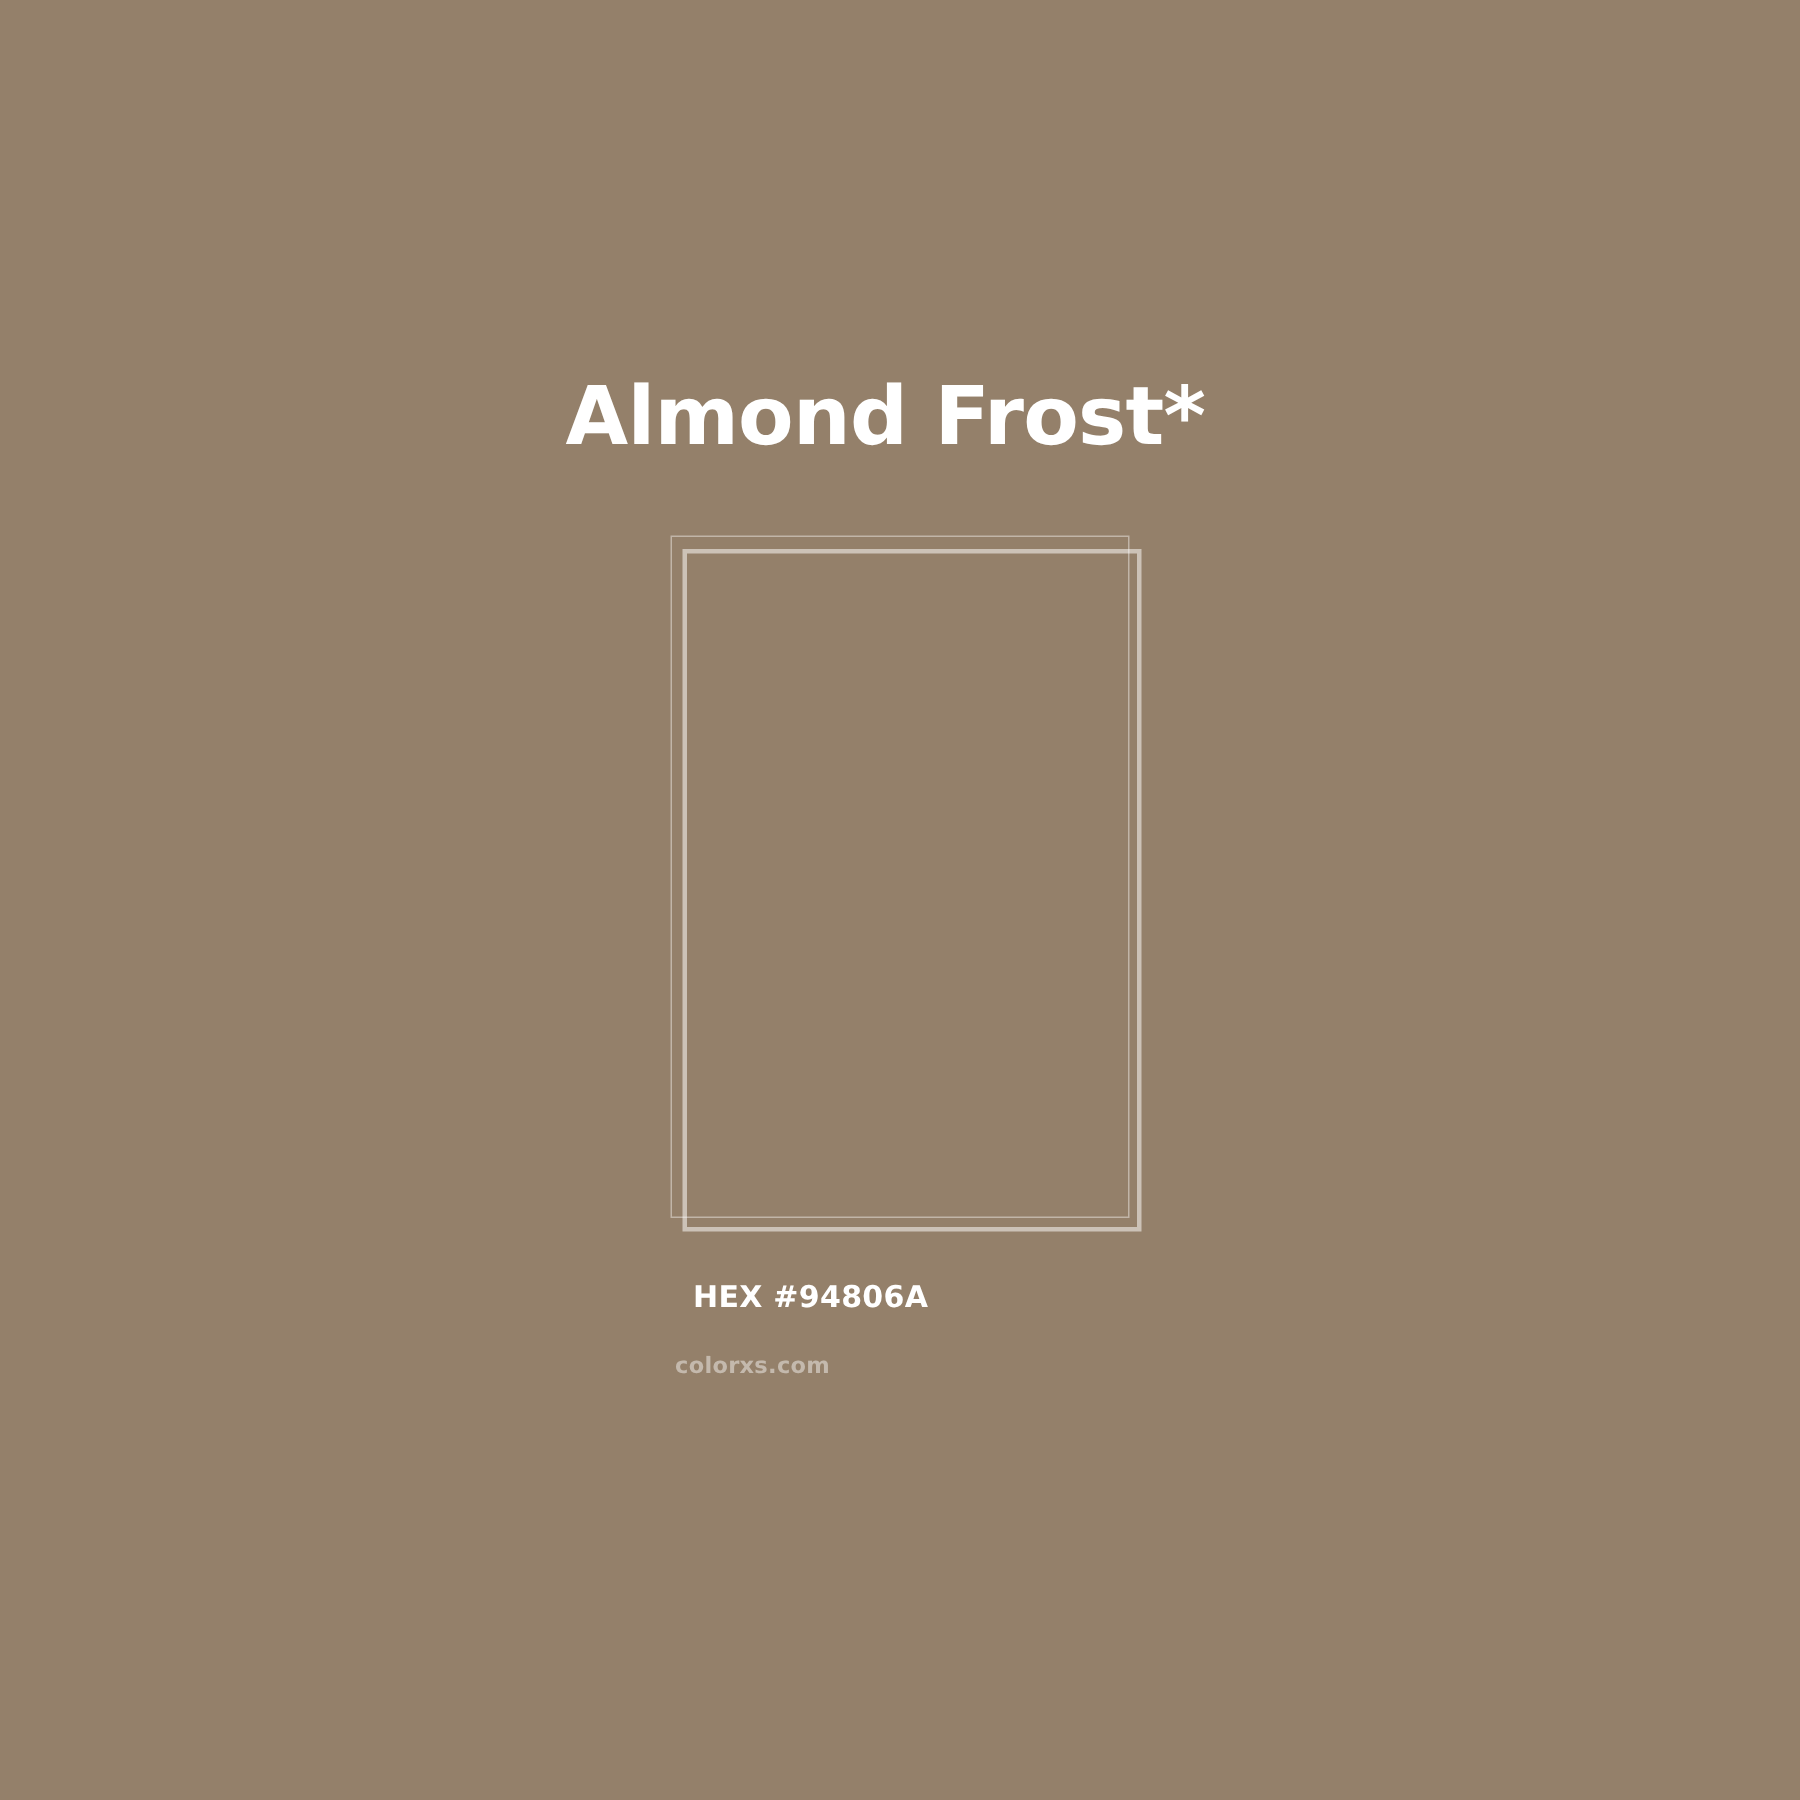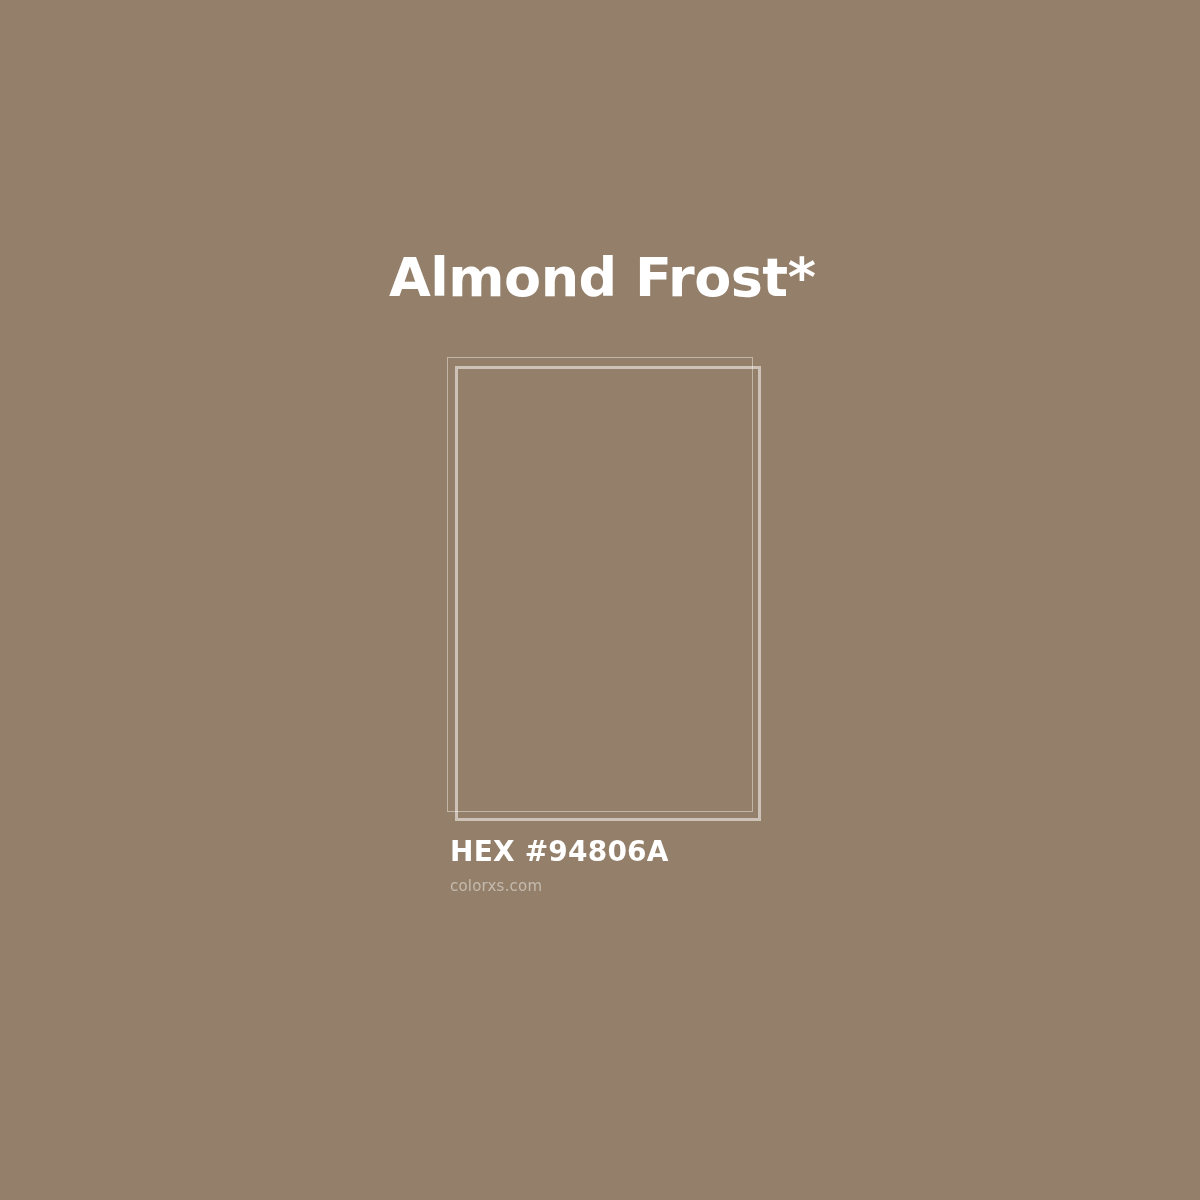--- a/index.html
+++ b/index.html
@@ -18,21 +18,21 @@
   #page {
     position: relative;
     width: 1200px;
     height: 1200px;
     background: #94806a;
   }
 
   
   .color-title {
     position: absolute;
-    left: 389px;
+    left: 377px;
     top: 247px;
     margin: 0;
     font-size: 54px;
     line-height: 62px;
     font-weight: bold;
     color: #ffffff;
     letter-spacing: -0.5px;
     white-space: nowrap;
   }
 
@@ -80,34 +80,34 @@
   }
 
   
   .color-info {
     position: absolute;
     left: 450px;
     top: 834px;
     width: 500px;
   }
   .info-line {
-    margin: 0;
-    font-size: 28px;
+    margin: 12px;
+    font-size: 20px;
     line-height: 36px;
     font-weight: bold;
     color: #ffffff;
     white-space: nowrap;
     letter-spacing: 0.2px;
   }
   .site-credit {
     margin: 0;
     padding-top: 6px;
     font-size: 15px;
     line-height: 20px;
-    font-weight: normal;
+    font-weight: bold;
     color: rgba(255, 255, 255, 0.45);
     white-space: nowrap;
     letter-spacing: 0.2px;
   }
 </style>
 </head>
 <body>
 
 <div id="page">
 

